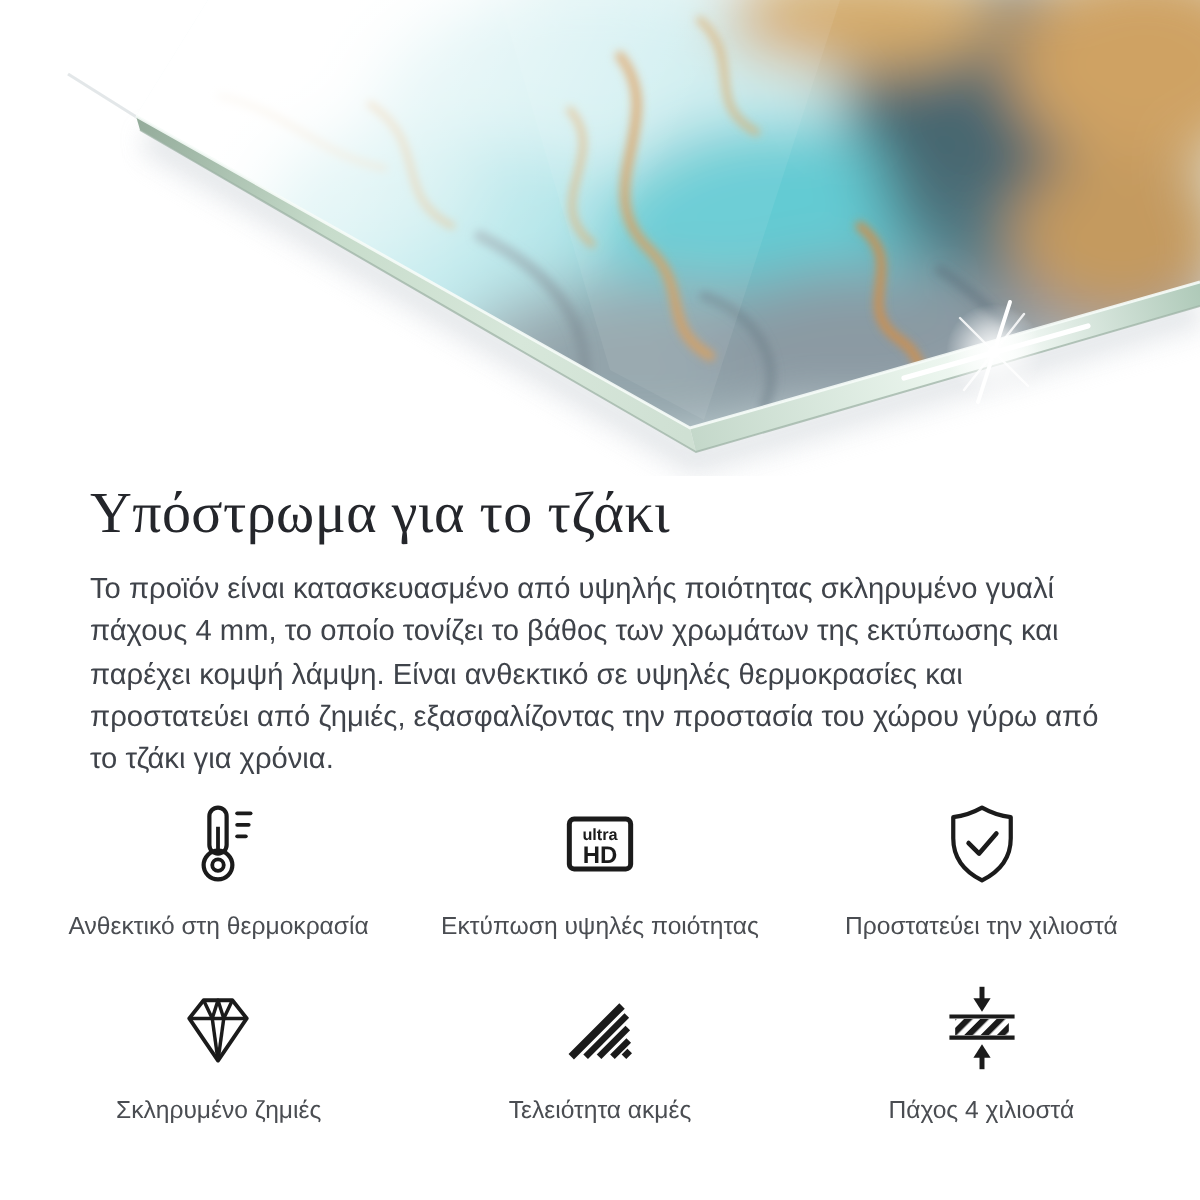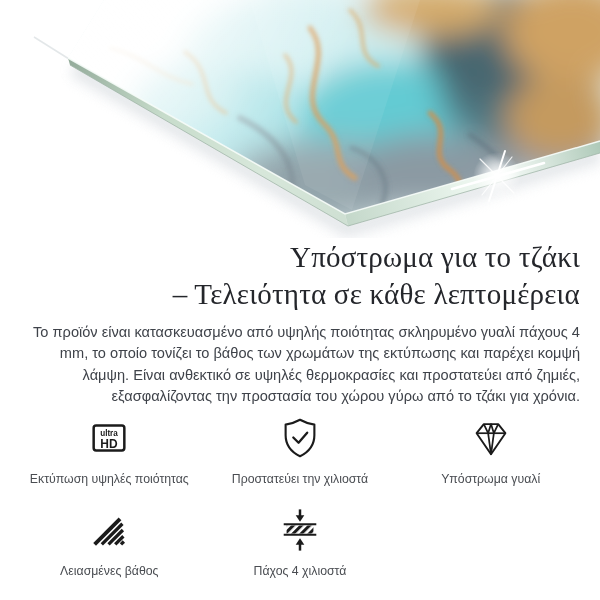--- a/index.html
+++ b/index.html
@@ -12,21 +12,21 @@
   * { margin: 0; padding: 0; box-sizing: border-box; }
   html, body { background: var(--page_bg); }
   .page {
     width: 600px; height: 600px;
     background: var(--page_bg);
     overflow: hidden;
     font-family: "Liberation Sans", "DejaVu Sans", sans-serif;
     position: relative;
   }
   .hero { display: block; width: 600px; height: 238px; }
-  .content { padding: 0 20px; text-align: right; }
+  .content { padding: 0 45px; }
   .title {
     font-family: "Liberation Serif", "DejaVu Serif", serif;
     font-weight: 400;
     font-size: 29px;
     line-height: 37px;
     color: var(--heading_color);
     letter-spacing: 0.2px;
     margin-top: 1px;
     margin-bottom: 9px;
   }
@@ -163,27 +163,40 @@
       <line x1="489" y1="201" x2="505" y2="151" stroke="#ffffff" stroke-width="2"></line>
       <line x1="480" y1="159" x2="514" y2="193" stroke="#ffffff" stroke-width="1.2" opacity="0.85"></line>
       <line x1="482" y1="195" x2="512" y2="157" stroke="#ffffff" stroke-width="1.2" opacity="0.85"></line>
       <circle cx="497" cy="176" r="3" fill="#ffffff"></circle>
     </g>
   </svg>
 
   <div class="content">
     <h1 class="title">
       <span>Υπόστρωμα για το τζάκι</span>
-      <span>– Τελειότητα σε κάθε λεπτομέρεια</span>
     </h1>
     <p class="description">Το προϊόν είναι κατασκευασμένο από υψηλής ποιότητας σκληρυμένο γυαλί πάχους 4 mm, το οποίο τονίζει το βάθος των χρωμάτων της εκτύπωσης και παρέχει κομψή λάμψη. Είναι ανθεκτικό σε υψηλές θερμοκρασίες και προστατεύει από ζημιές, εξασφαλίζοντας την προστασία του χώρου γύρω από το τζάκι για χρόνια.</p>
   </div>
 
   <div class="features">
 
+    <div class="feature">
+      <div class="icon-box">
+        <svg viewBox="0 0 48 48" width="46" height="46" fill="none" stroke="currentColor">
+          <rect x="19.5" y="5" width="9" height="24" rx="4.5" stroke-width="2.2"></rect>
+          <circle cx="24" cy="35" r="7.5" stroke-width="2.2"></circle>
+          <circle cx="24" cy="35" r="3" stroke-width="2"></circle>
+          <line x1="24" y1="15" x2="24" y2="29" stroke-width="2"></line>
+          <line x1="34" y1="8" x2="41" y2="8" stroke-width="2" stroke-linecap="round"></line>
+          <line x1="34" y1="14" x2="40" y2="14" stroke-width="2" stroke-linecap="round"></line>
+          <line x1="34" y1="20" x2="38.5" y2="20" stroke-width="2" stroke-linecap="round"></line>
+        </svg>
+      </div>
+      <div class="label">Ανθεκτικό στη θερμοκρασία</div>
+    </div>
 
     <div class="feature">
       <div class="icon-box">
         <svg viewBox="0 0 48 48" width="46" height="46" fill="none" stroke="currentColor">
           <rect x="8" y="11" width="32" height="26" rx="2.5" stroke-width="2.6"></rect>
           <text x="24" y="22" text-anchor="middle" stroke="none" fill="currentColor" font-family="Liberation Sans, DejaVu Sans, sans-serif" font-size="8.5" font-weight="700">ultra</text>
           <text x="24" y="34" text-anchor="middle" stroke="none" fill="currentColor" font-family="Liberation Sans, DejaVu Sans, sans-serif" font-size="12.5" font-weight="800">HD</text>
         </svg>
       </div>
       <div class="label">Εκτύπωση υψηλές ποιότητας</div>
@@ -202,34 +215,34 @@
     <div class="feature">
       <div class="icon-box">
         <svg viewBox="0 0 48 48" width="46" height="46" fill="none" stroke="currentColor" stroke-linejoin="round">
           <polygon points="9,19 16.5,9.5 31.5,9.5 39,19 24,41" stroke-width="2"></polygon>
           <line x1="9" y1="19" x2="39" y2="19" stroke-width="1.8"></line>
           <polyline points="16.5,9.5 21,19 24,9.5 27,19 31.5,9.5" stroke-width="1.8"></polyline>
           <line x1="21" y1="19" x2="24" y2="41" stroke-width="1.8"></line>
           <line x1="27" y1="19" x2="24" y2="41" stroke-width="1.8"></line>
         </svg>
       </div>
-      <div class="label">Υπόστρωμα γυαλί</div>
+      <div class="label">Σκληρυμένο ζημιές</div>
     </div>
 
     <div class="feature">
       <div class="icon-box">
         <svg viewBox="0 0 48 48" width="46" height="46" fill="none" stroke="currentColor">
           <line x1="9" y1="39" x2="35.5" y2="12.5" stroke-width="4"></line>
           <line x1="16.5" y1="39" x2="38" y2="17.5" stroke-width="3.4"></line>
           <line x1="23.5" y1="39" x2="38.5" y2="24" stroke-width="3.4"></line>
           <line x1="30.5" y1="39" x2="39" y2="30.5" stroke-width="3.4"></line>
           <line x1="36.5" y1="39" x2="39.5" y2="36" stroke-width="3.4"></line>
         </svg>
       </div>
-      <div class="label">Λειασμένες βάθος</div>
+      <div class="label">Τελειότητα ακμές</div>
     </div>
 
     <div class="feature">
       <div class="icon-box">
         <svg viewBox="0 0 48 48" width="46" height="46" fill="none" stroke="currentColor">
           <defs>
             <pattern id="hatch" width="6" height="6" patternUnits="userSpaceOnUse" patternTransform="rotate(45)">
               <rect width="3.2" height="6" fill="currentColor" stroke="none"></rect>
             </pattern>
           </defs>

